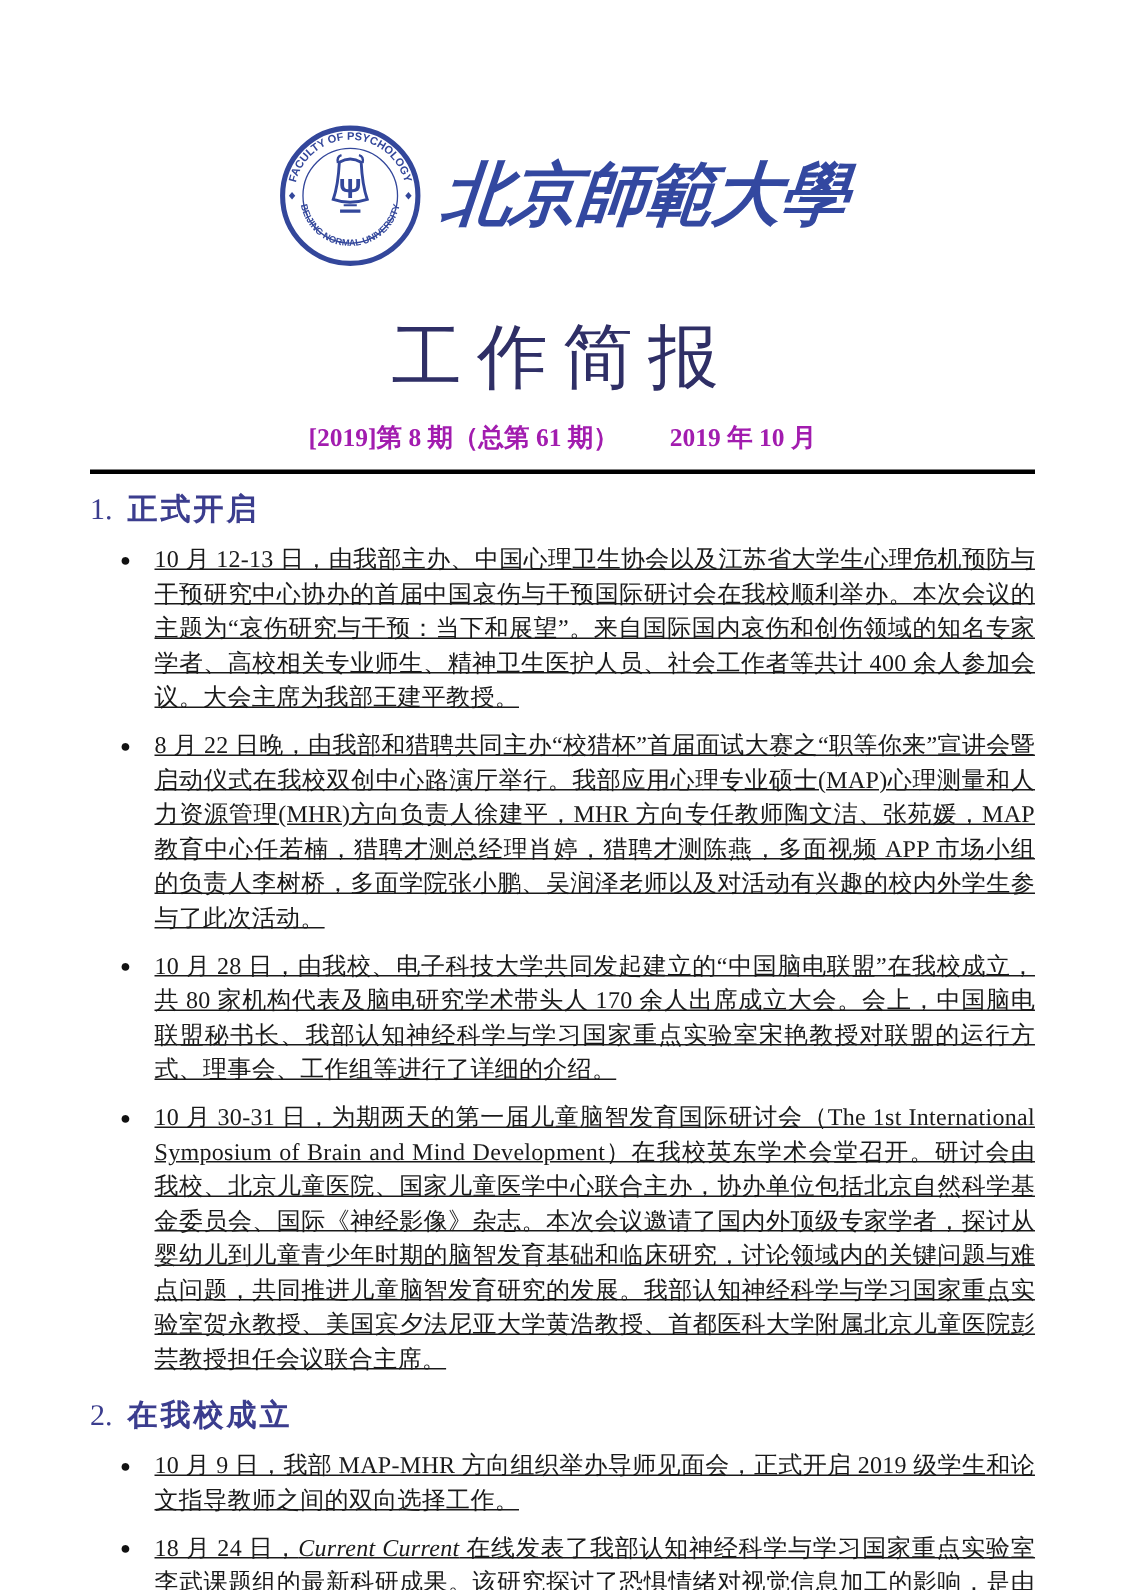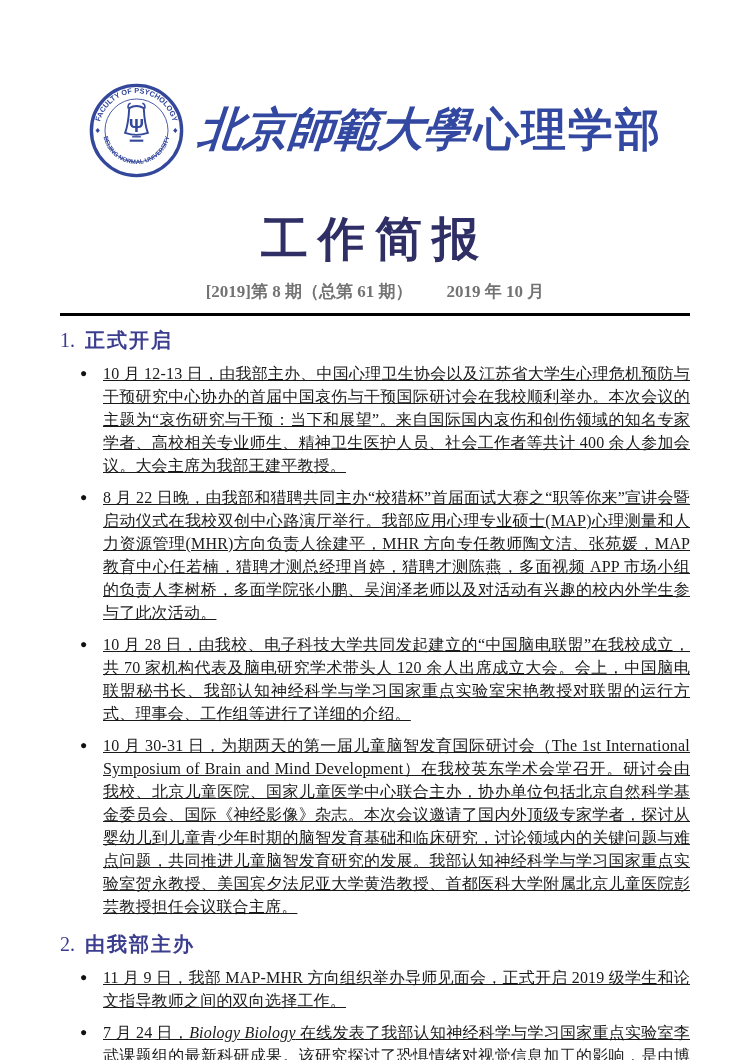--- a/index.html
+++ b/index.html
@@ -19,26 +19,26 @@
     font-family: "DejaVu Serif", serif; font-style: italic; font-weight: bold;
     font-size: 46px; color: #3348A0; transform: skewX(-5deg); letter-spacing: -1px;
   }
   .logo-unit {
     font-family: "Liberation Sans", sans-serif; font-weight: 900;
     font-size: 45px; color: #3348A0; letter-spacing: 2px; margin-left: 6px;
   }
 
   
   .doc-title {
-    text-align: center; font-size: 47px; font-weight: bold; color: #2F2F66;
+    text-align: center; font-size: 47px; font-weight: normal; color: #2F2F66;
     letter-spacing: 10px; margin-top: 34px; line-height: 1.1;
     font-family: "Liberation Serif", serif;
   }
   .issue-line {
-    text-align: center; font-size: 17px; font-weight: bold; color: #737373;
+    text-align: center; font-size: 17px; font-weight: bold; color: #a21caf;
     margin-top: 16px; white-space: pre-wrap; line-height: 1.2;
   }
   .rule { border: none; border-top: 3px solid #000000; margin: 11px 0 0; }
 
   
   .section-heading { margin-top: 12px; font-size: 20px; color: #3B3D8E; display: flex; align-items: baseline; line-height: 1.25; }
   .section-number { font-family: "Liberation Serif", serif; margin-right: 10px; }
   .section-label { font-family: "Liberation Sans", sans-serif; font-weight: bold; letter-spacing: 2px; }
 
   
@@ -74,21 +74,20 @@
         <path d="M44 22 q-3.5 1 -2.5 5.5" fill="none" stroke="#33479B" stroke-width="1.6"></path>
         <path d="M56 22 q3.5 1 2.5 5.5" fill="none" stroke="#33479B" stroke-width="1.6"></path>
         <path d="M42.5 27 q7.5 -4.5 15 0 q0.8 16 4.2 25.5 q-12 4 -23.4 0 q3.4 -9.5 4.2 -25.5 Z" fill="none" stroke="#33479B" stroke-width="2"></path>
         <path d="M45.5 56.5 h9" stroke="#33479B" stroke-width="1.4"></path>
         <path d="M43 60.5 h14" stroke="#33479B" stroke-width="2.2"></path>
       </g>
       <text x="50" y="51.5" font-size="19" text-anchor="middle">Ψ</text>
     </svg>
     <div class="logo-text">
       <span class="logo-calligraphy">北京師範大學</span>
-      <span class="logo-unit">心理学部</span>
     </div>
   </div>
 
   <div class="doc-title">工作简报</div>
 
   <div class="issue-line">[2019]第 8 期（总第 61 期）　　2019 年 10 月</div>
 
   <hr class="rule">
 
   <div class="section-heading">
@@ -101,36 +100,36 @@
     <p class="item-text"><span>10 月 12-13 日，由我部主办、中国心理卫生协会以及江苏省大学生心理危机预防与干预研究中心协办的首届中国哀伤与干预国际研讨会在我校顺利举办。本次会议的主题为“哀伤研究与干预：当下和展望”。来自国际国内哀伤和创伤领域的知名专家学者、高校相关专业师生、精神卫生医护人员、社会工作者等共计 400 余人参加会议。大会主席为我部王建平教授。</span></p>
   </div>
 
   <div class="item">
     <span class="bullet">●</span>
     <p class="item-text"><span>8 月 22 日晚，由我部和猎聘共同主办“校猎杯”首届面试大赛之“职等你来”宣讲会暨启动仪式在我校双创中心路演厅举行。我部应用心理专业硕士(MAP)心理测量和人力资源管理(MHR)方向负责人徐建平，MHR 方向专任教师陶文洁、张苑媛，MAP 教育中心任若楠，猎聘才测总经理肖婷，猎聘才测陈燕，多面视频 APP 市场小组的负责人李树桥，多面学院张小鹏、吴润泽老师以及对活动有兴趣的校内外学生参与了此次活动。</span></p>
   </div>
 
   <div class="item">
     <span class="bullet">●</span>
-    <p class="item-text"><span>10 月 28 日，由我校、电子科技大学共同发起建立的“中国脑电联盟”在我校成立，共 70 家机构代表及脑电研究学术带头人 120 余人出席成立大会。会上，中国脑电联盟秘书长、我部认知神经科学与学习国家重点实验室宋艳教授对联盟的运行方式、理事会、工作组等进行了详细的介绍。</span></p>
+    <p class="item-text"><span>10 月 28 日，由我校、电子科技大学共同发起建立的“中国脑电联盟”在我校成立，共 80 家机构代表及脑电研究学术带头人 170 余人出席成立大会。会上，中国脑电联盟秘书长、我部认知神经科学与学习国家重点实验室宋艳教授对联盟的运行方式、理事会、工作组等进行了详细的介绍。</span></p>
   </div>
 
   <div class="item">
     <span class="bullet">●</span>
     <p class="item-text"><span>10 月 30-31 日，为期两天的第一届儿童脑智发育国际研讨会（The 1st International Symposium of Brain and Mind Development）在我校英东学术会堂召开。研讨会由我校、北京儿童医院、国家儿童医学中心联合主办，协办单位包括北京自然科学基金委员会、国际《神经影像》杂志。本次会议邀请了国内外顶级专家学者，探讨从婴幼儿到儿童青少年时期的脑智发育基础和临床研究，讨论领域内的关键问题与难点问题，共同推进儿童脑智发育研究的发展。我部认知神经科学与学习国家重点实验室贺永教授、美国宾夕法尼亚大学黄浩教授、首都医科大学附属北京儿童医院彭芸教授担任会议联合主席。</span></p>
   </div>
 
   <div class="section-heading" style="margin-top:14px">
     <span class="section-number">2.</span>
-    <span class="section-label">由我部主办</span>
+    <span class="section-label">在我校成立</span>
   </div>
 
   <div class="item">
     <span class="bullet">●</span>
-    <p class="item-text"><span>11 月 9 日，我部 MAP-MHR 方向组织举办导师见面会，正式开启 2019 级学生和论文指导教师之间的双向选择工作。</span></p>
+    <p class="item-text"><span>10 月 9 日，我部 MAP-MHR 方向组织举办导师见面会，正式开启 2019 级学生和论文指导教师之间的双向选择工作。</span></p>
   </div>
 
   <div class="item">
     <span class="bullet">●</span>
-    <p class="item-text"><span>7 月 24 日，</span><i>Biology Biology</i><span> 在线发表了我部认知神经科学与学习国家重点实验室李武课题组的最新科研成果。该研究探讨了恐惧情绪对视觉信息加工的影响，是由博士研究生李至涵和严安合作完成；英国林肯大学的郭昆教授参与了合作。</span></p>
+    <p class="item-text"><span>18 月 24 日，</span><i>Current Current</i><span> 在线发表了我部认知神经科学与学习国家重点实验室李武课题组的最新科研成果。该研究探讨了恐惧情绪对视觉信息加工的影响，是由博士研究生李至涵和严安合作完成；英国林肯大学的郭昆教授参与了合作。</span></p>
   </div>
 
 </div>
 
 </body></html>

